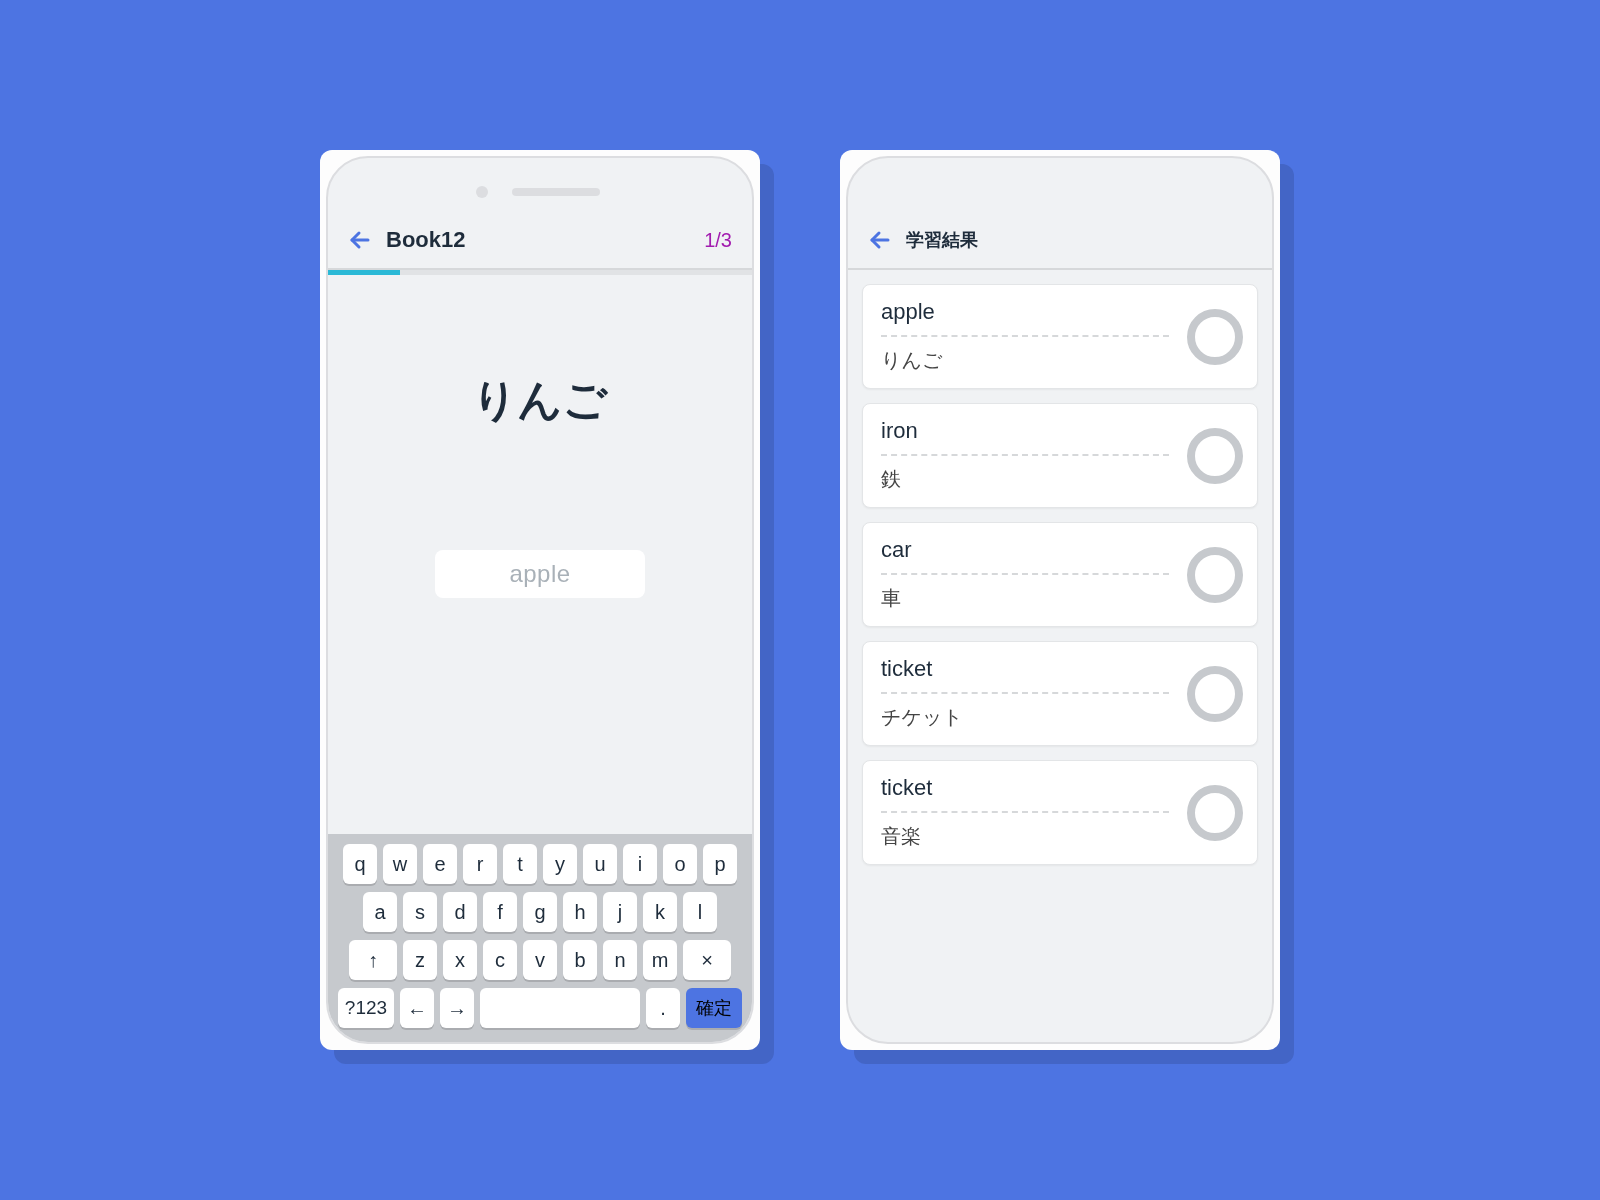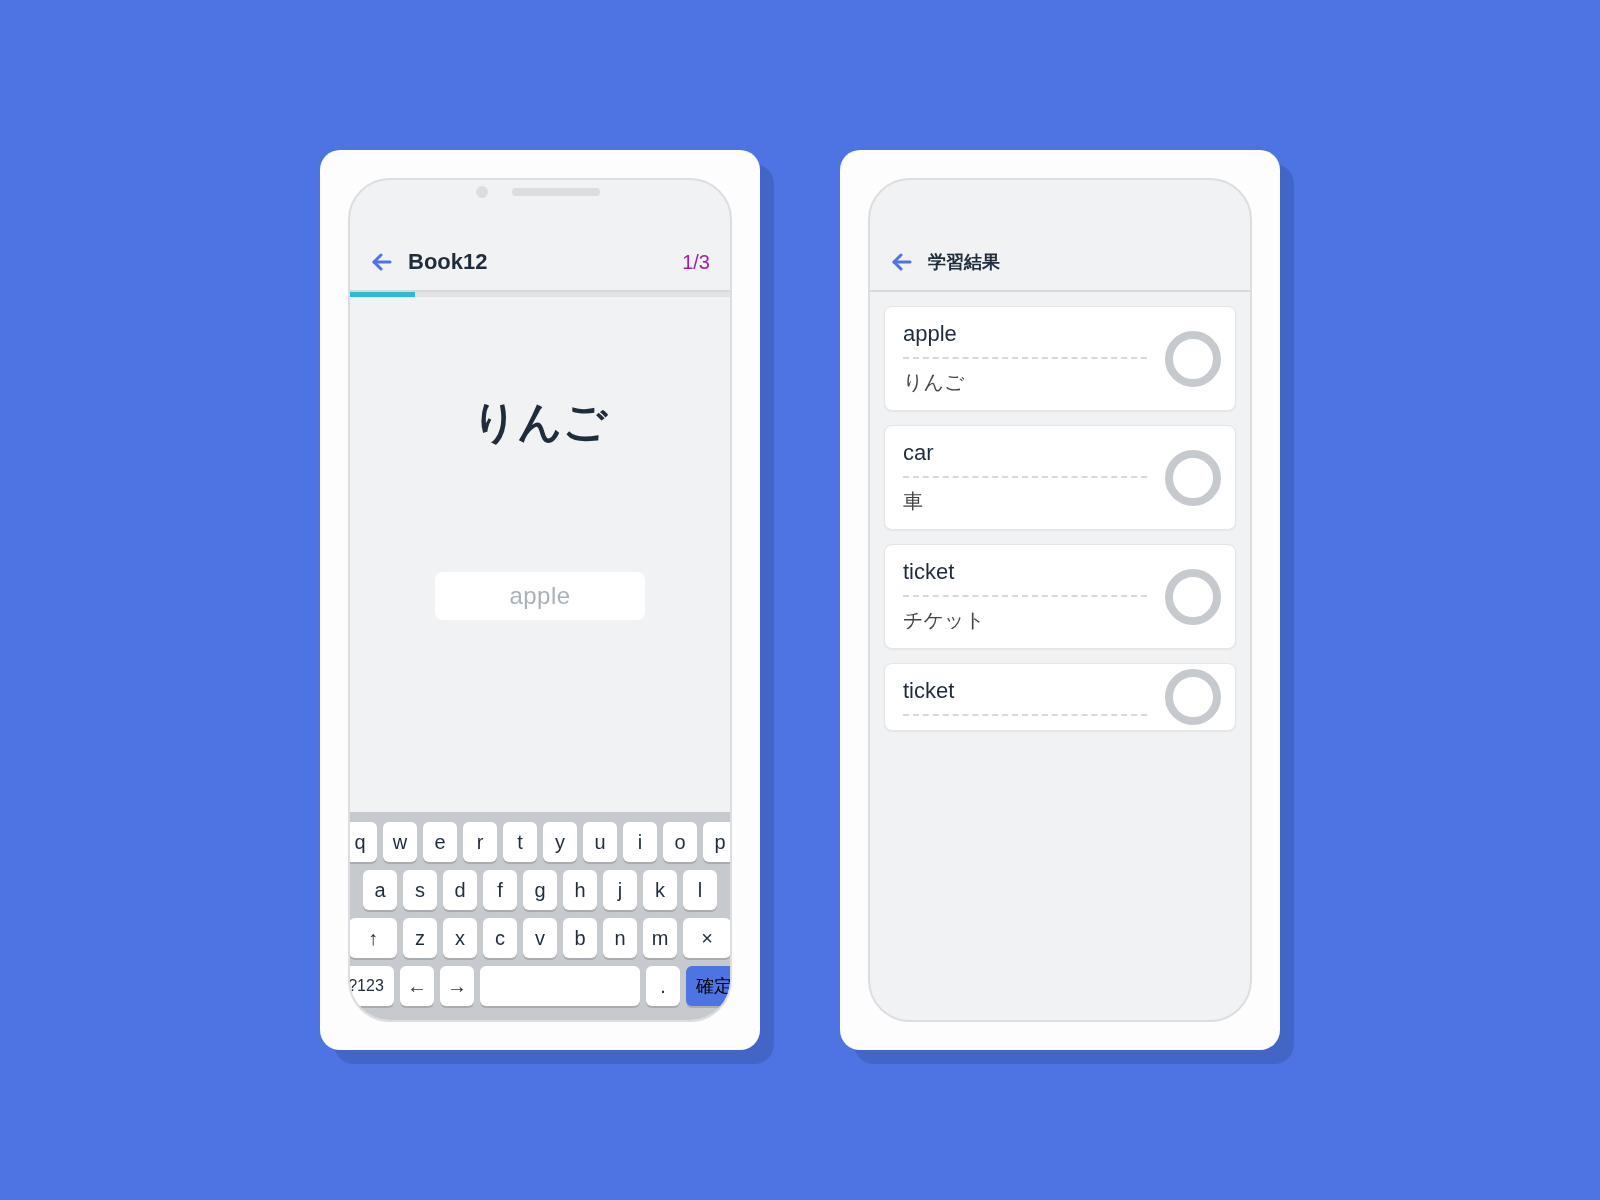--- a/index.html
+++ b/index.html
@@ -11,23 +11,23 @@
       display: flex;
       align-items: center;
       justify-content: center;
       gap: 80px;
       overflow: hidden;
     }
     .phone {
       width: 440px;
       height: 900px;
       background: #fdfdfd;
-      border-radius: 20px;
+      border-radius: 12px;
       box-shadow: 14px 14px 0 rgba(38,55,109,.24);
-      padding: 28px;
+      padding: 6px;
       position: relative;
       display: flex;
       flex-direction: column;
     }
     .phone-inner {
       flex: 1;
       border-radius: 42px;
       border: 2px solid #dcdde0;
       background: #f0f2f4;
       overflow: hidden;
@@ -91,21 +91,21 @@
     }
     .krow { display:flex; gap:6px; justify-content:center; }
     .key {
       background:#fff; border-radius:6px; height:40px;
       display:flex;align-items:center;justify-content:center;
       font-size:20px; color:#1e2c3b; min-width:34px; flex:0 0 34px;
       box-shadow: 0 2px 0 rgba(0,0,0,.14);
       user-select:none;
     }
     .key.wide { flex:0 0 48px; }
-    .key.w56 { flex:0 0 56px; font-size:16px;}
+    .key.w56 { flex:0 0 56px; font-size:19px;}
     .key.space { flex:0 0 160px; }
     .key.action { background:#4d74e2; color:#000000; flex:0 0 56px; font-size:18px;}
 
     
     .results-scroll {
       flex:1; overflow:hidden; padding: 14px 14px 0; display:flex; flex-direction:column; gap:14px;
     }
     .result-card {
       background:#fff; border-radius:8px; border:1px solid #e3e5e7;
       padding: 14px 18px; position:relative;
@@ -215,32 +215,39 @@
     </div>
     <div class="results-scroll">
 
       <div class="result-card">
         <div class="en">apple</div>
         <div class="divider"></div>
         <div class="jp">りんご</div>
         <div class="result-circle"></div>
       </div>
       <div class="result-card">
+        <div class="en">iron</div>
+        <div class="divider"></div>
+        <div class="jp">鉄</div>
+        <div class="result-circle"></div>
+      </div>
+      <div class="result-card">
         <div class="en">car</div>
         <div class="divider"></div>
         <div class="jp">車</div>
         <div class="result-circle"></div>
       </div>
       <div class="result-card">
         <div class="en">ticket</div>
         <div class="divider"></div>
         <div class="jp">チケット</div>
         <div class="result-circle"></div>
       </div>
       <div class="result-card">
         <div class="en">ticket</div>
         <div class="divider"></div>
+        <div class="jp">音楽</div>
         <div class="result-circle"></div>
       </div>
     </div>
     <div class="fade-bottom"></div>
   </div>
 </div>
 
 </body></html>

